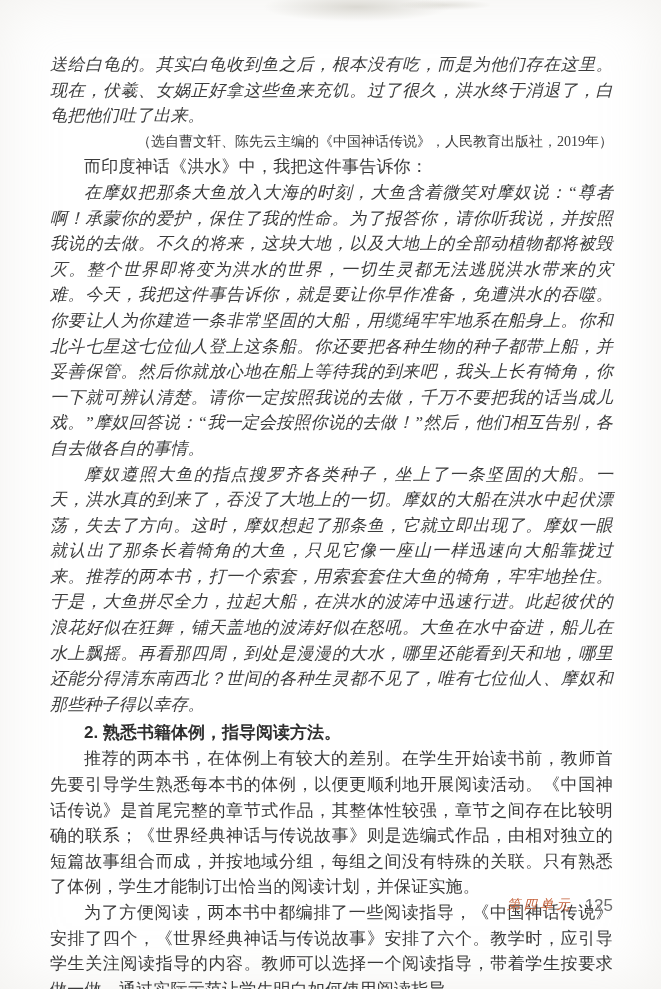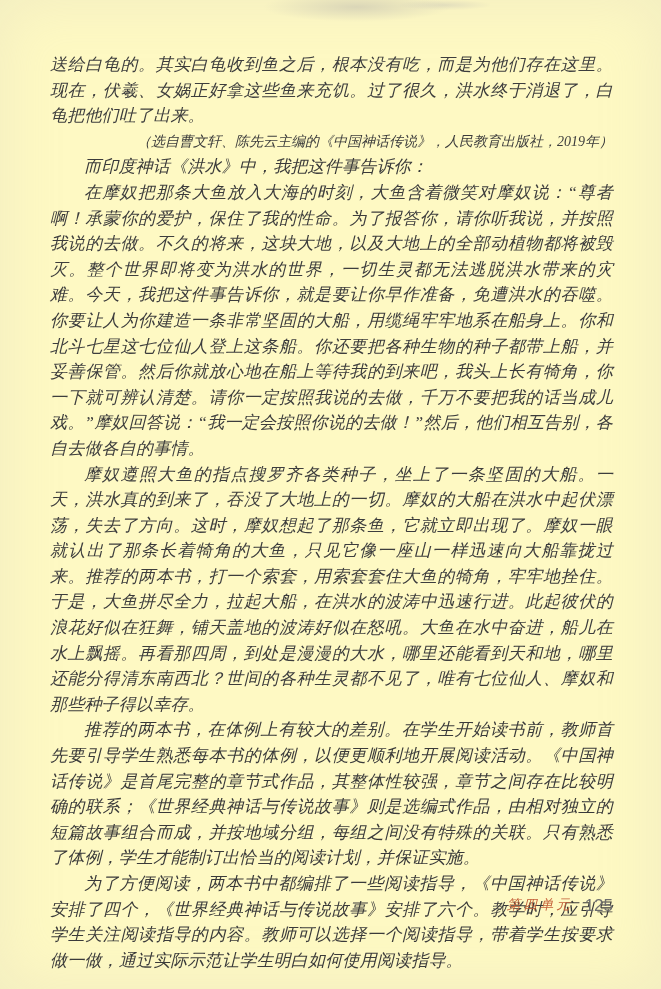--- a/index.html
+++ b/index.html
@@ -6,21 +6,21 @@
     margin: 0;
     padding: 0;
     background: #f0eee8;
     font-family: "Liberation Serif", "DejaVu Serif", serif;
   }
   .page {
     position: relative;
     width: 661px;
     height: 989px;
     margin: 0 auto;
-    background: #fef9c3;
+    background: #ffffff;
     box-shadow: inset 0 0 60px rgba(205,200,188,0.25);
     overflow: hidden;
     color: #3a3a3a;
   }
   .scan-smudge {
     position: absolute;
     top: -8px;
     left: 262px;
     width: 190px;
     height: 30px;
@@ -35,21 +35,21 @@
     height: 10px;
     background: radial-gradient(ellipse at center, rgba(195,192,182,0.4) 0%, rgba(195,192,182,0) 75%);
     pointer-events: none;
   }
   .content {
     position: absolute;
     top: 52px;
     left: 50px;
     width: 563px;
   }
-  p { margin: 0; font-style: italic; }
+  p { margin: 0; }
   .body-text {
     font-size: 17px;
     line-height: 25.6px;
     text-align: justify;
     letter-spacing: 0.2px;
   }
   .indent { text-indent: 2em; }
   .kai {
     font-style: italic;
     color: #3d3d3d;
@@ -102,20 +102,21 @@
 
     <p class="attribution">（选自曹文轩、陈先云主编的《中国神话传说》，人民教育出版社，2019年）</p>
 
     <p class="body-text indent">而印度神话《洪水》中，我把这件事告诉你：</p>
 
     <p class="body-text kai indent">在摩奴把那条大鱼放入大海的时刻，大鱼含着微笑对摩奴说：“尊者啊！承蒙你的爱护，保住了我的性命。为了报答你，请你听我说，并按照我说的去做。不久的将来，这块大地，以及大地上的全部动植物都将被毁灭。整个世界即将变为洪水的世界，一切生灵都无法逃脱洪水带来的灾难。今天，我把这件事告诉你，就是要让你早作准备，免遭洪水的吞噬。你要让人为你建造一条非常坚固的大船，用缆绳牢牢地系在船身上。你和北斗七星这七位仙人登上这条船。你还要把各种生物的种子都带上船，并妥善保管。然后你就放心地在船上等待我的到来吧，我头上长有犄角，你一下就可辨认清楚。请你一定按照我说的去做，千万不要把我的话当成儿戏。”摩奴回答说：“我一定会按照你说的去做！”然后，他们相互告别，各自去做各自的事情。</p>
 
     <p class="body-text kai indent">摩奴遵照大鱼的指点搜罗齐各类种子，坐上了一条坚固的大船。一天，洪水真的到来了，吞没了大地上的一切。摩奴的大船在洪水中起伏漂荡，失去了方向。这时，摩奴想起了那条鱼，它就立即出现了。摩奴一眼就认出了那条长着犄角的大鱼，只见它像一座山一样迅速向大船靠拢过来。推荐的两本书，打一个索套，用索套套住大鱼的犄角，牢牢地拴住。于是，大鱼拼尽全力，拉起大船，在洪水的波涛中迅速行进。此起彼伏的浪花好似在狂舞，铺天盖地的波涛好似在怒吼。大鱼在水中奋进，船儿在水上飘摇。再看那四周，到处是漫漫的大水，哪里还能看到天和地，哪里还能分得清东南西北？世间的各种生灵都不见了，唯有七位仙人、摩奴和那些种子得以幸存。</p>
 
 
+    <p class="section-heading">2. 熟悉书籍体例，指导阅读方法。</p>
 
     <p class="body-text indent">推荐的两本书，在体例上有较大的差别。在学生开始读书前，教师首先要引导学生熟悉每本书的体例，以便更顺利地开展阅读活动。《中国神话传说》是首尾完整的章节式作品，其整体性较强，章节之间存在比较明确的联系；《世界经典神话与传说故事》则是选编式作品，由相对独立的短篇故事组合而成，并按地域分组，每组之间没有特殊的关联。只有熟悉了体例，学生才能制订出恰当的阅读计划，并保证实施。</p>
 
     <p class="body-text indent">为了方便阅读，两本书中都编排了一些阅读指导，《中国神话传说》安排了四个，《世界经典神话与传说故事》安排了六个。教学时，应引导学生关注阅读指导的内容。教师可以选择一个阅读指导，带着学生按要求做一做，通过实际示范让学生明白如何使用阅读指导。</p>
 
   </div>
 
   <div class="footer">
     <span class="unit-label" style="color: rgb(196, 96, 58);">第四单元</span>
     <span class="page-number">125</span>

